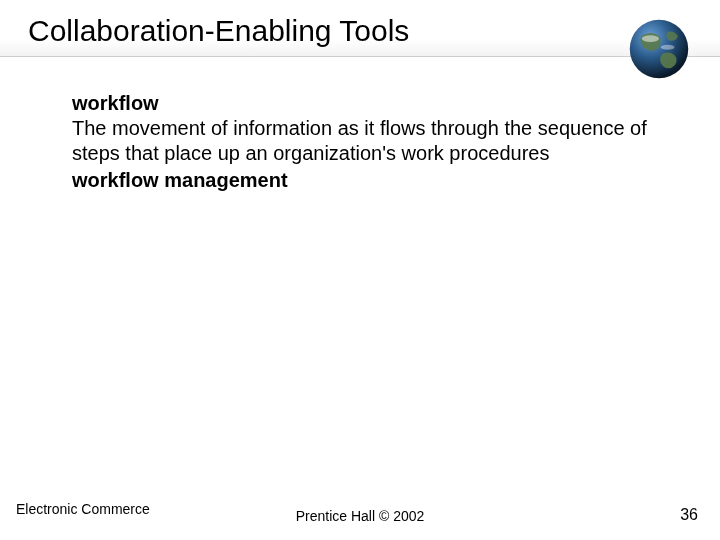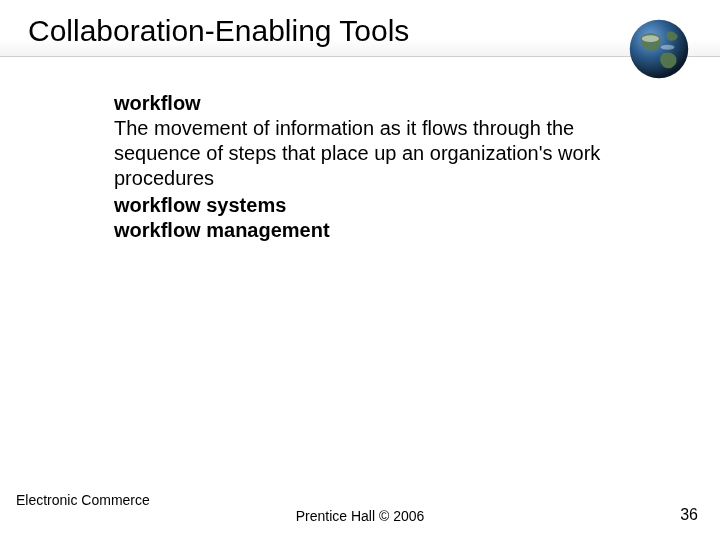--- a/index.html
+++ b/index.html
@@ -27,40 +27,39 @@
     position: absolute;
     top: 6px;
     right: 18px;
     width: 86px;
     height: 86px;
   }
   .content {
     padding: 34px 60px 0 72px;
     font-size: 20px;
     line-height: 1.25;
-    margin-left: 42px;
   }
   .term {
     font-weight: bold;
   }
   .def {
     margin-bottom: 2px;
   }
   .footer {
     position: absolute;
     bottom: 16px;
     left: 0;
     width: 100%;
     font-size: 14px;
     color: #000;
   }
   .footer-left {
     position: absolute;
     left: 16px;
-    bottom: 16px;
+    bottom: 7px;
   }
   .footer-center {
     position: absolute;
     left: 50%;
     transform: translateX(-50%);
     bottom: 0;
   }
   .footer-right {
     position: absolute;
     right: 22px;
@@ -95,21 +94,20 @@
     <path d="M55 55 Q65 52 70 60 Q72 68 64 72 Q56 74 52 66 Q50 58 55 55 Z" fill="#5a7a4a" opacity="0.9"></path>
     <path d="M60 30 Q68 28 72 35 Q70 42 62 40 Q56 36 60 30 Z" fill="#5a7a4a" opacity="0.85"></path>
     <ellipse cx="40" cy="38" rx="10" ry="4" fill="#ffffff" opacity="0.5"></ellipse>
     <ellipse cx="60" cy="48" rx="8" ry="3" fill="#ffffff" opacity="0.4"></ellipse>
   </svg>
 </div>
 
 <div class="content">
   <div class="term">workflow</div>
   <div class="def">The movement of information as it flows through the sequence of steps that place up an organization's work procedures</div>
-  <div class="term">workflow systems</div>
   <div class="term">workflow management</div>
 </div>
 
 <div class="footer">
   <span class="footer-left">Electronic Commerce</span>
-  <span class="footer-center">Prentice Hall © 2006</span>
+  <span class="footer-center">Prentice Hall © 2002</span>
   <span class="footer-right">36</span>
 </div>
 
 </body></html>

